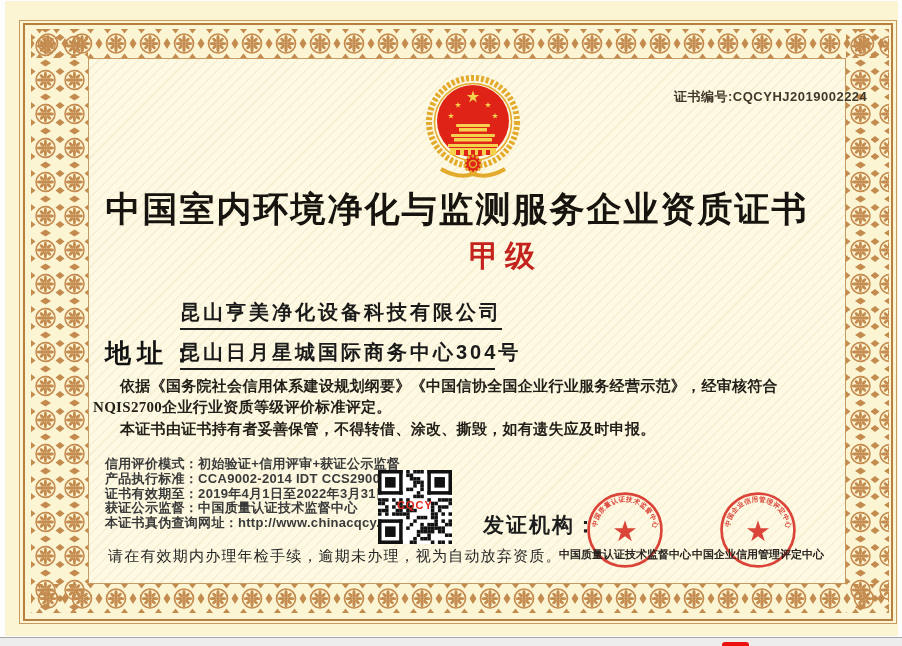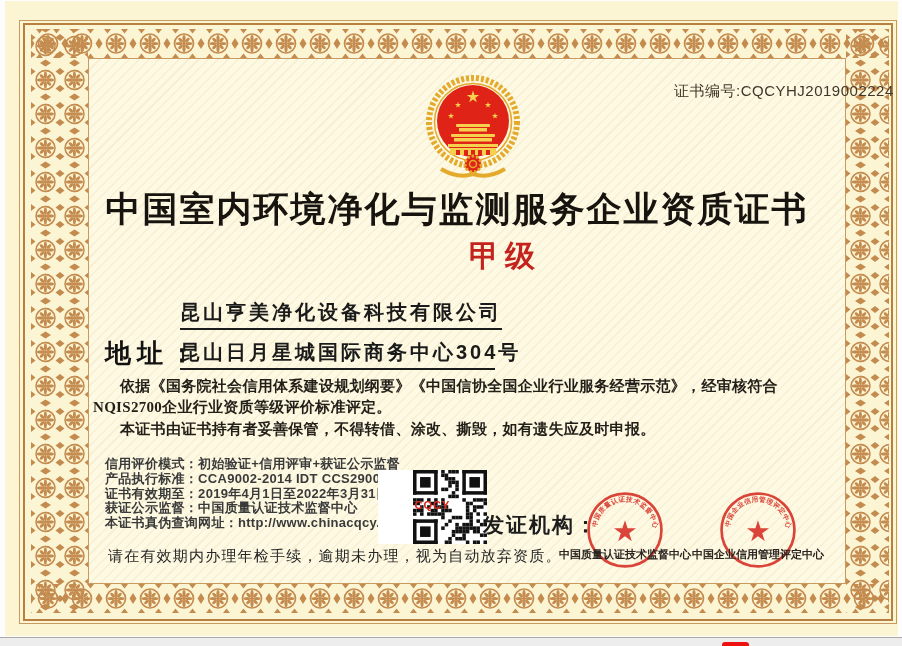--- a/index.html
+++ b/index.html
@@ -11,36 +11,36 @@
   .band{position:absolute;}
   .band svg{display:block;width:100%;height:100%;}
   .band-top{left:26px;top:28px;width:858px;height:29px;}
   .band-bottom{left:26px;top:583px;width:858px;height:29px;}
   .band-left{left:26px;top:28px;width:57px;height:584px;}
   .band-right{left:841px;top:28px;width:43px;height:584px;}
   .inner-line{position:absolute;left:83px;top:57px;width:758px;height:526px;border:1px solid #c89a60;box-sizing:border-box;}
   .inner{position:absolute;left:84px;top:58px;width:756px;height:524px;
     background:repeating-linear-gradient(135deg,rgba(198,156,92,.10) 0px,rgba(198,156,92,.10) 1.5px,rgba(0,0,0,0) 1.5px,rgba(0,0,0,0) 7px),#fdf9e2;}
   .emblem{position:absolute;left:334px;top:16px;width:100px;height:106px;}
-  .cert-no{position:absolute;left:585px;top:23px;font-size:15px;font-weight:normal;color:#41372a;letter-spacing:.5px;white-space:nowrap;}
+  .cert-no{position:absolute;left:585px;top:29px;font-size:13px;font-weight:bold;color:#41372a;letter-spacing:.5px;white-space:nowrap;}
   .title{position:absolute;left:0;right:0;top:127px;text-align:center;transform:translateX(-10px);
     font-family:"Liberation Serif",serif;font-size:35px;font-weight:bold;color:#17130e;letter-spacing:2px;white-space:nowrap;}
   .grade{position:absolute;left:0;right:0;top:177px;text-align:center;transform:translateX(38px);
     font-family:"Liberation Serif",serif;font-size:30px;font-weight:bold;color:#c4231d;letter-spacing:6px;}
   .field-label{position:absolute;font-size:26px;font-weight:bold;color:#121212;letter-spacing:6px;white-space:nowrap;}
   .lbl1{left:16px;top:237px;} .lbl2{left:16px;top:277px;}
   .field-line{position:absolute;height:31px;border-bottom:2px solid #1c1c1c;box-sizing:content-box;}
   .fl1{left:91px;top:238px;width:322px;} .fl2{left:91px;top:278px;width:315px;}
   .field-value{position:absolute;left:0;bottom:2px;font-size:20px;font-weight:bold;color:#1a1a1a;letter-spacing:3px;white-space:nowrap;}
   .body-text{position:absolute;left:4px;top:317px;width:748px;font-family:Liberation Serif, serif;
     font-size:15px;font-weight:bold;color:#221e18;line-height:21px;letter-spacing:.3px;}
   .body-text p{margin:0 0 1px 0;text-indent:27px;}
   .info{position:absolute;left:16px;top:398px;font-size:13px;font-weight:bold;color:#3a3a3a;line-height:14.8px;letter-spacing:.3px;}
   .info div{white-space:nowrap;}
-  .qr{position:absolute;left:289px;top:411px;width:74px;height:74px;background:#fff;padding-left:35px;}
+  .qr{position:absolute;left:289px;top:411px;width:74px;height:74px;background:#fff;}
   .qr svg{display:block;}
   .qr-label{position:absolute;left:0;right:0;top:29px;text-align:center;font-size:11px;font-weight:bold;color:#e02519;letter-spacing:1px;}
   .issuer{position:absolute;left:394px;top:452px;font-size:21px;font-weight:bold;color:#1d1d1d;letter-spacing:2px;white-space:nowrap;}
   .seal{position:absolute;width:80px;height:80px;opacity:.92;}
   .seal1{left:496px;top:431px;} .seal2{left:629px;top:431px;}
   .seal-caption{position:absolute;top:488px;width:140px;text-align:center;font-size:11px;font-weight:bold;color:#2a2420;white-space:nowrap;}
   .cap1{left:466px;} .cap2{left:599px;}
   .footer-note{position:absolute;left:19px;top:488px;font-size:15px;font-weight:normal;color:#262626;letter-spacing:1.2px;white-space:nowrap;}
   .bottom-strip{position:absolute;left:0;top:637px;width:902px;height:9px;background:#ededed;border-top:1px solid #a8a8a8;box-sizing:content-box;}
   .red-mark{position:absolute;left:722px;top:642px;width:27px;height:4px;background:#ee1111;border-radius:3px 3px 0 0;}

